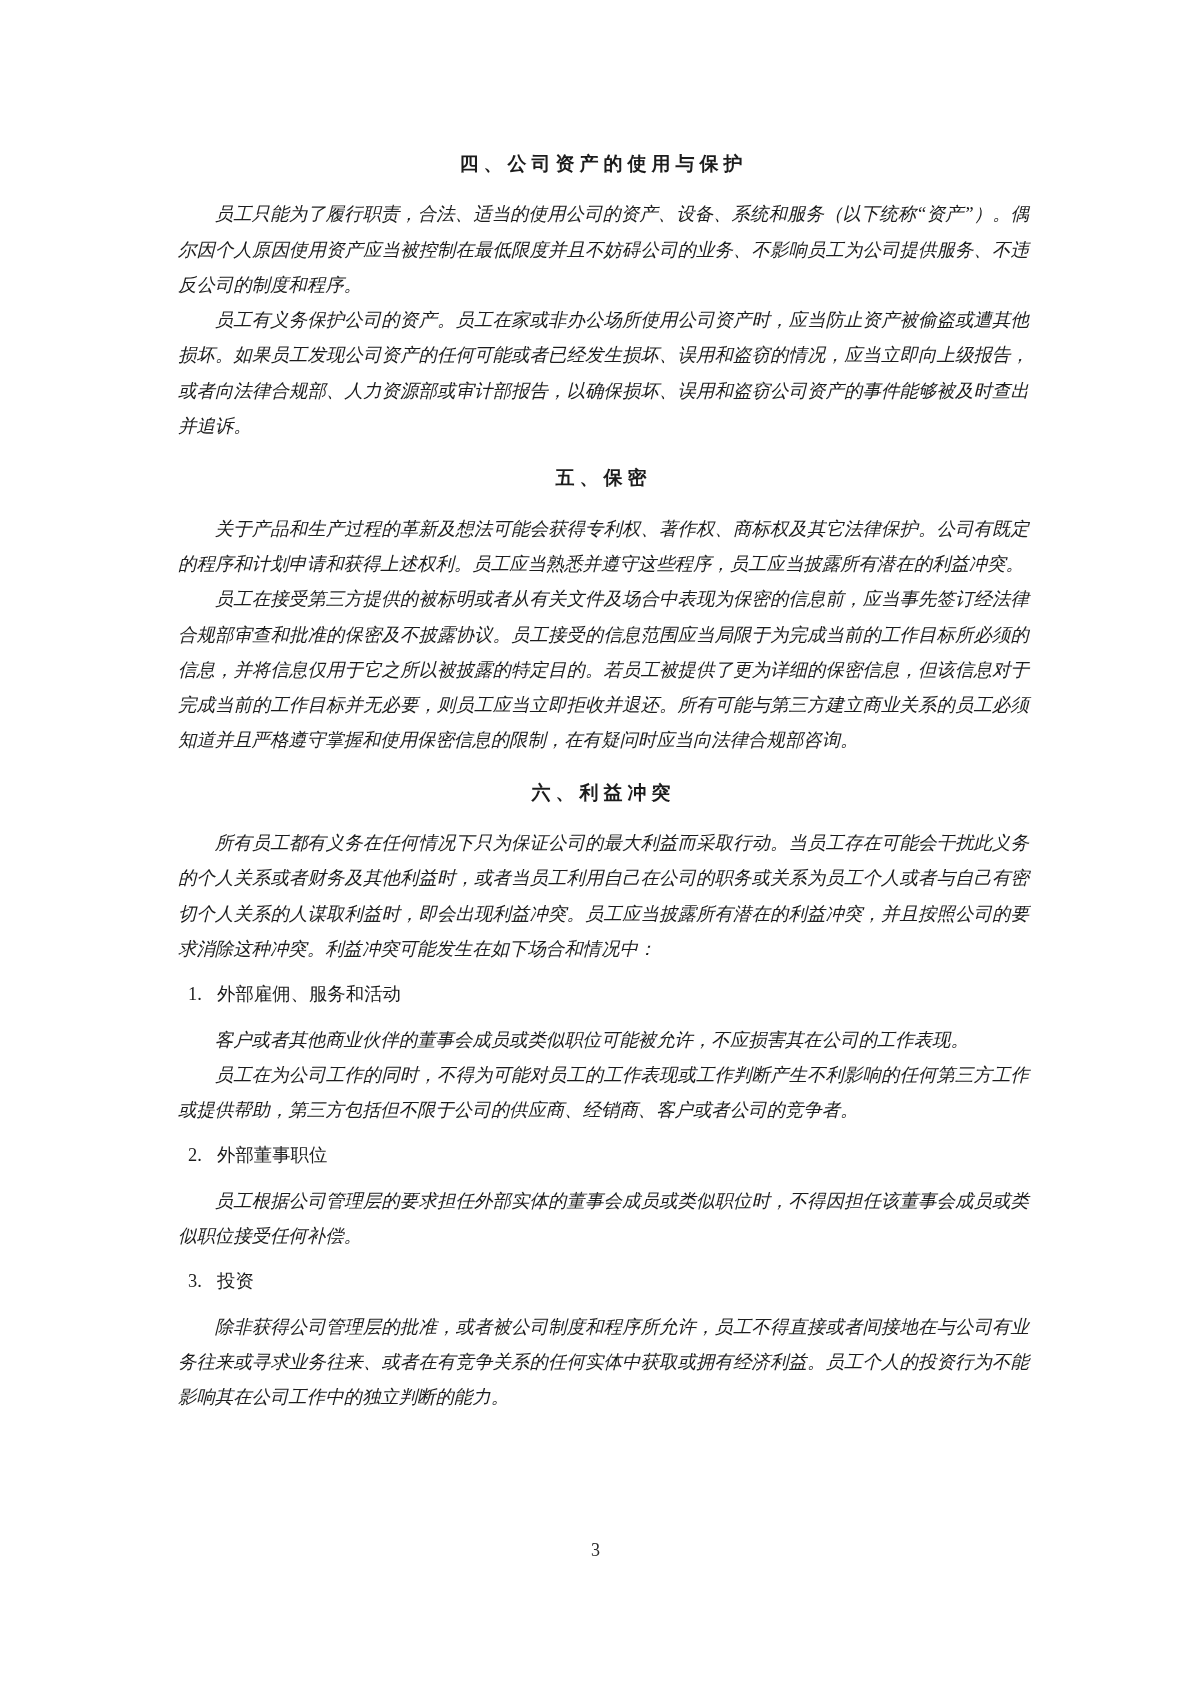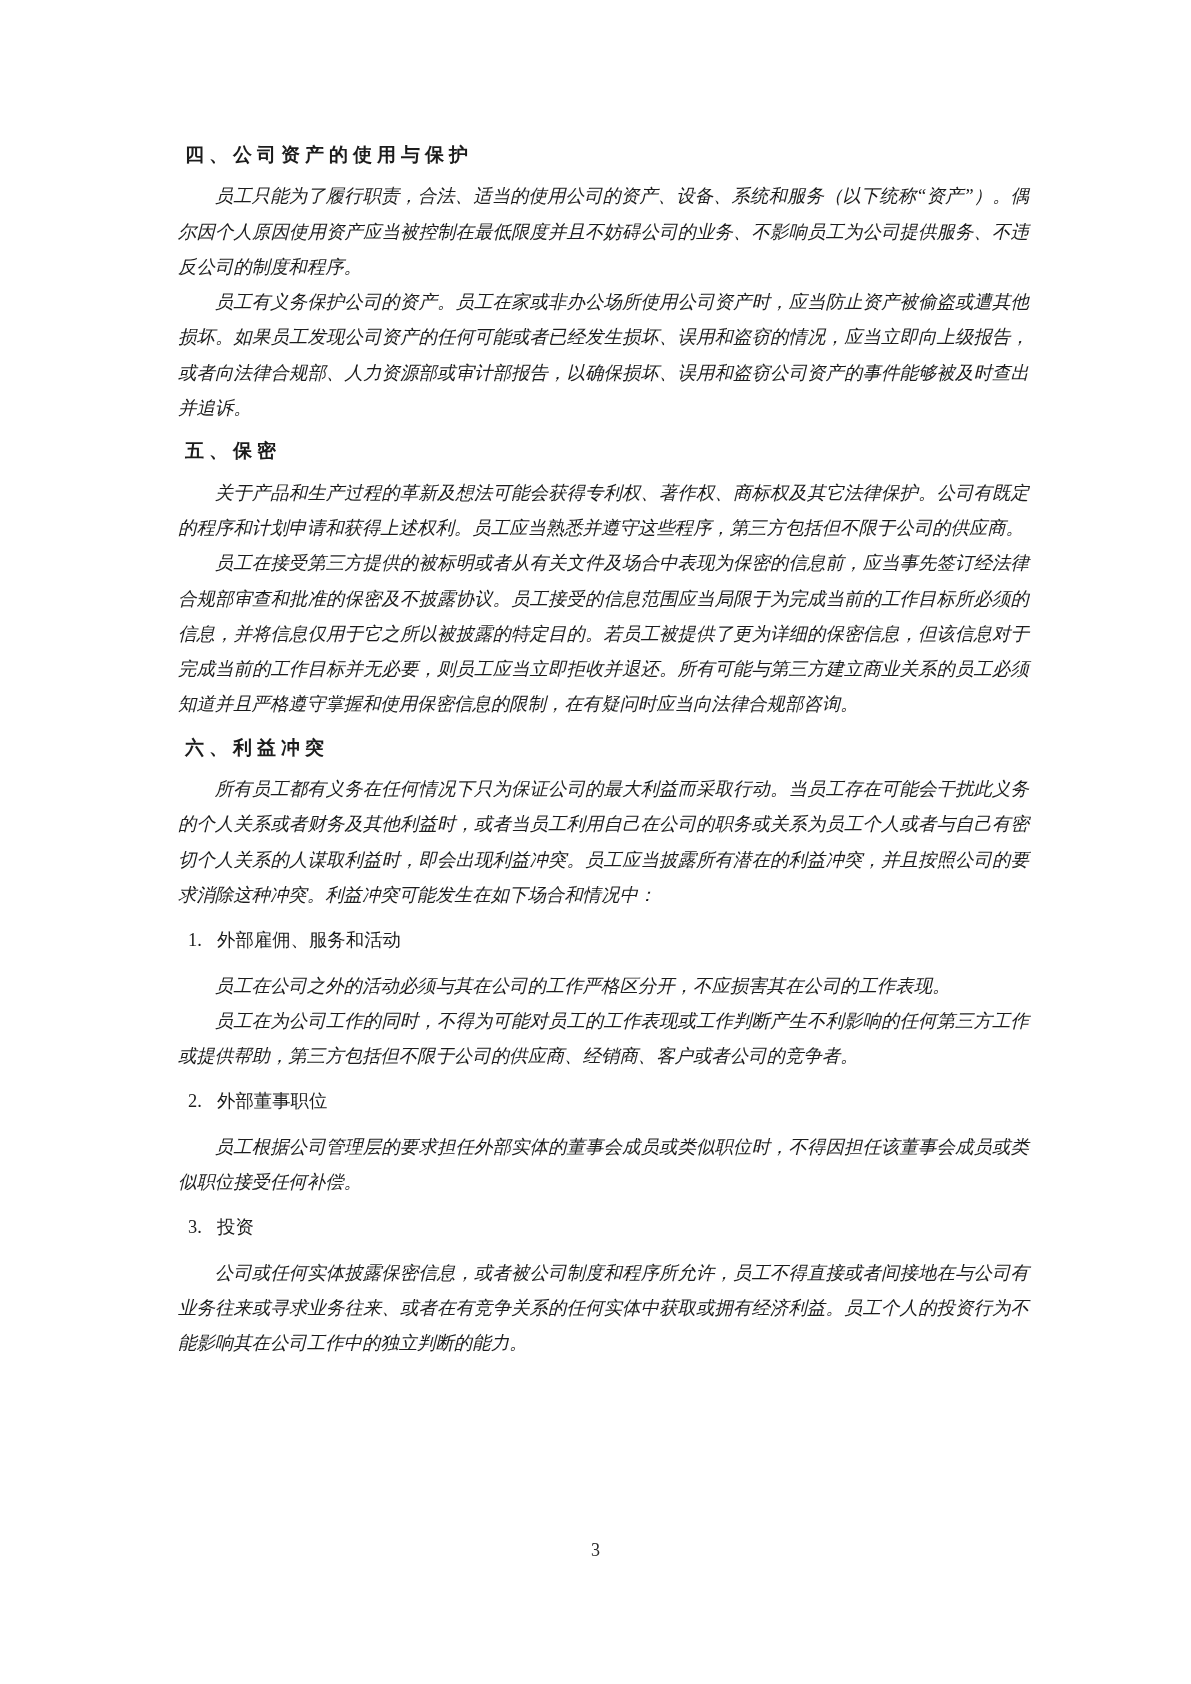--- a/index.html
+++ b/index.html
@@ -20,25 +20,25 @@
     position: absolute;
     left: 178px;
     top: 130px;
     width: 851px;
     font-size: 18.4px;
     line-height: 35.3px;
     text-align: justify;
     text-justify: inter-character;
   }
   .sec-heading {
-    margin: 7px;
+    margin: 16px;
     font-size: 19px;
     font-weight: bold;
     letter-spacing: 5px;
-    text-align: left;
+    text-align: center;
     line-height: 35.3px;
   }
   .para {
     margin: 0;
     text-indent: 2em;
     font-style: italic;
   }
   .num-title {
     margin: 10px;
     text-indent: 0;
@@ -62,40 +62,40 @@
 <body>
 
 <div class="page">
   <main class="body-text">
 
     <h2 class="sec-heading">四、公司资产的使用与保护</h2>
     <p class="para">员工只能为了履行职责，合法、适当的使用公司的资产、设备、系统和服务（以下统称“资产”）。偶尔因个人原因使用资产应当被控制在最低限度并且不妨碍公司的业务、不影响员工为公司提供服务、不违反公司的制度和程序。</p>
     <p class="para">员工有义务保护公司的资产。员工在家或非办公场所使用公司资产时，应当防止资产被偷盗或遭其他损坏。如果员工发现公司资产的任何可能或者已经发生损坏、误用和盗窃的情况，应当立即向上级报告，或者向法律合规部、人力资源部或审计部报告，以确保损坏、误用和盗窃公司资产的事件能够被及时查出并追诉。</p>
 
     <h2 class="sec-heading">五、保密</h2>
-    <p class="para">关于产品和生产过程的革新及想法可能会获得专利权、著作权、商标权及其它法律保护。公司有既定的程序和计划申请和获得上述权利。员工应当熟悉并遵守这些程序，第三方包括但不限于公司的供应商。</p>
+    <p class="para">关于产品和生产过程的革新及想法可能会获得专利权、著作权、商标权及其它法律保护。公司有既定的程序和计划申请和获得上述权利。员工应当熟悉并遵守这些程序，员工应当披露所有潜在的利益冲突。</p>
     <p class="para">员工在接受第三方提供的被标明或者从有关文件及场合中表现为保密的信息前，应当事先签订经法律合规部审查和批准的保密及不披露协议。员工接受的信息范围应当局限于为完成当前的工作目标所必须的信息，并将信息仅用于它之所以被披露的特定目的。若员工被提供了更为详细的保密信息，但该信息对于完成当前的工作目标并无必要，则员工应当立即拒收并退还。所有可能与第三方建立商业关系的员工必须知道并且严格遵守掌握和使用保密信息的限制，在有疑问时应当向法律合规部咨询。</p>
 
     <h2 class="sec-heading">六、利益冲突</h2>
     <p class="para">所有员工都有义务在任何情况下只为保证公司的最大利益而采取行动。当员工存在可能会干扰此义务的个人关系或者财务及其他利益时，或者当员工利用自己在公司的职务或关系为员工个人或者与自己有密切个人关系的人谋取利益时，即会出现利益冲突。员工应当披露所有潜在的利益冲突，并且按照公司的要求消除这种冲突。利益冲突可能发生在如下场合和情况中：</p>
 
     <div class="num-title">
       <span class="num-label">1.</span><span>外部雇佣、服务和活动</span>
     </div>
-    <p class="para">员工在公司之外的活动必须与其在公司的工作严格区分开，不应损害其在公司的工作表现。</p>
+    <p class="para">客户或者其他商业伙伴的董事会成员或类似职位可能被允许，不应损害其在公司的工作表现。</p>
     <p class="para">员工在为公司工作的同时，不得为可能对员工的工作表现或工作判断产生不利影响的任何第三方工作或提供帮助，第三方包括但不限于公司的供应商、经销商、客户或者公司的竞争者。</p>
 
     <div class="num-title">
       <span class="num-label">2.</span><span>外部董事职位</span>
     </div>
     <p class="para">员工根据公司管理层的要求担任外部实体的董事会成员或类似职位时，不得因担任该董事会成员或类似职位接受任何补偿。</p>
 
     <div class="num-title">
       <span class="num-label">3.</span><span>投资</span>
     </div>
-    <p class="para">公司或任何实体披露保密信息，或者被公司制度和程序所允许，员工不得直接或者间接地在与公司有业务往来或寻求业务往来、或者在有竞争关系的任何实体中获取或拥有经济利益。员工个人的投资行为不能影响其在公司工作中的独立判断的能力。</p>
+    <p class="para">除非获得公司管理层的批准，或者被公司制度和程序所允许，员工不得直接或者间接地在与公司有业务往来或寻求业务往来、或者在有竞争关系的任何实体中获取或拥有经济利益。员工个人的投资行为不能影响其在公司工作中的独立判断的能力。</p>
 
   </main>
 
   <footer class="page-footer">
     <span>3</span>
   </footer>
 </div>
 
 </body></html>

